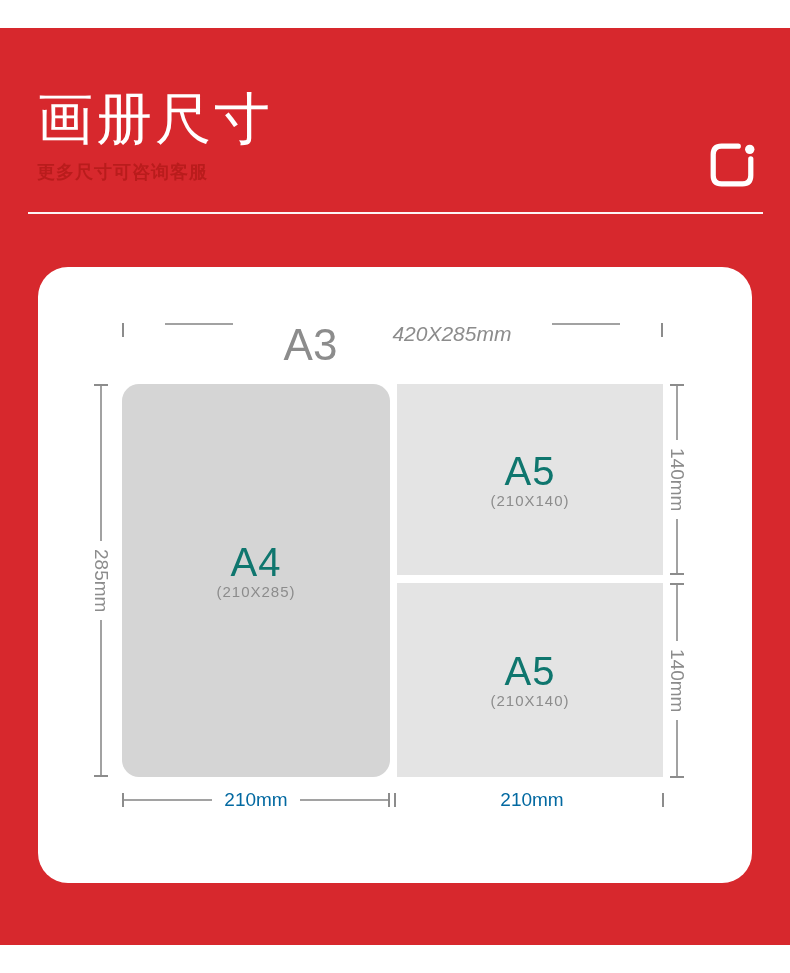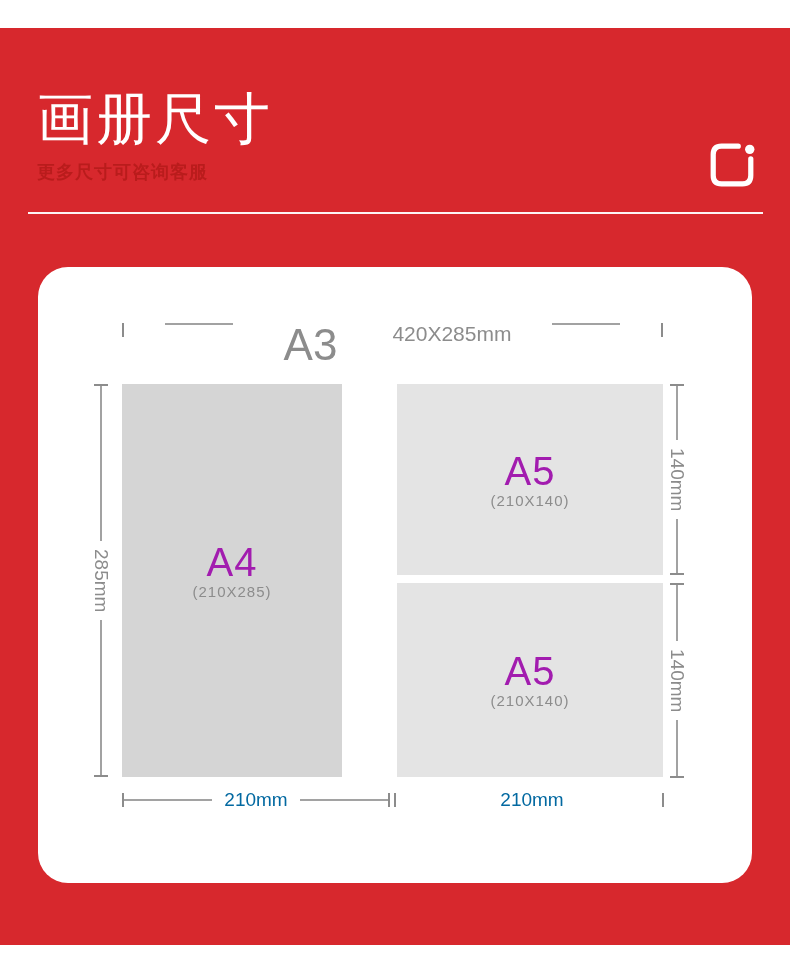--- a/index.html
+++ b/index.html
@@ -59,46 +59,46 @@
   .card {
     position: absolute;
     left: 38px; top: 267px;
     width: 714px; height: 616px;
     background: #ffffff;
     border-radius: 30px;
   }
 
   
   .dim-label { color: #0369a1; font-size: 19px; white-space: nowrap; }
-  .size-big  { color: #a21caf; font-size: 40px; line-height: 1.05; letter-spacing: 1px; }
+  .size-big  { color: #0f766e; font-size: 40px; line-height: 1.05; letter-spacing: 1px; }
   .size-dims { color: #8c8c8c; font-size: 15px; line-height: 1.2; letter-spacing: 1px; }
 
   .hline { height: 2px; background: #a2a2a2; flex: 1 1 auto; }
   .vline { width: 2px;  background: #a2a2a2; flex: 1 1 auto; }
   .vtick { width: 2px; height: 14px; background: #8c8c8c; flex: 0 0 auto; }
   .htick { height: 2px; width: 14px; background: #8c8c8c; flex: 0 0 auto; }
 
   
   .dim-top {
     position: absolute;
     left: 84px; top: 56px;
     width: 541px; height: 48px;
     display: flex; align-items: flex-start; gap: 41px;
   }
   .dim-top .size-a3 { color: #8c8c8c; font-size: 44px; margin: 0 14px 0 10px; line-height: 1; }
-  .dim-top .dims-a3 { color: #8c8c8c; font-size: 21px; line-height: 1; }
+  .dim-top .dims-a3 { color: #8c8c8c; font-size: 21px; line-height: 1; font-style: italic; }
 
   
   .sheet {
     position: absolute;
     display: flex; flex-direction: column;
     align-items: center; justify-content: center;
     text-align: center;
   }
-  .sheet-a4 { left: 84px;  top: 117px; width: 220px; height: 393px; background: #d5d5d5; }
+  .sheet-a4 { left: 84px;  top: 117px; width: 268px; height: 393px; background: #d5d5d5; border-radius: 17px; }
   .sheet-a4 .inner { transform: translateY(-10px); }
   .sheet-a5-top    { left: 359px; top: 117px; width: 266px; height: 191px; background: #e4e4e4; }
   .sheet-a5-bottom { left: 359px; top: 316px; width: 266px; height: 194px; background: #e4e4e4; }
 
   
   .dim-vert {
     position: absolute;
     width: 14px;
     display: flex; flex-direction: column; align-items: center;
   }

